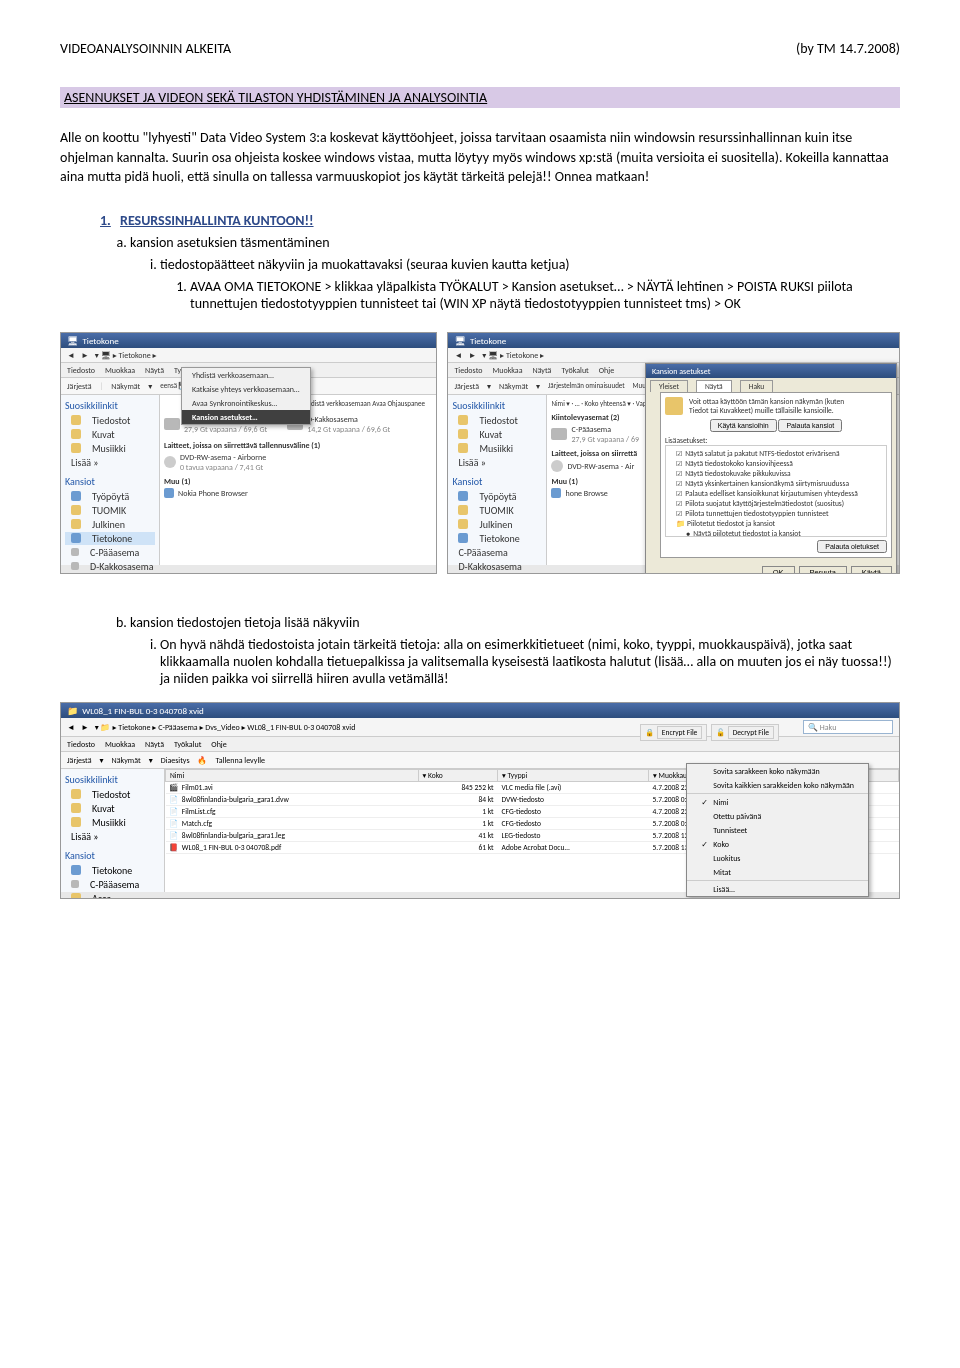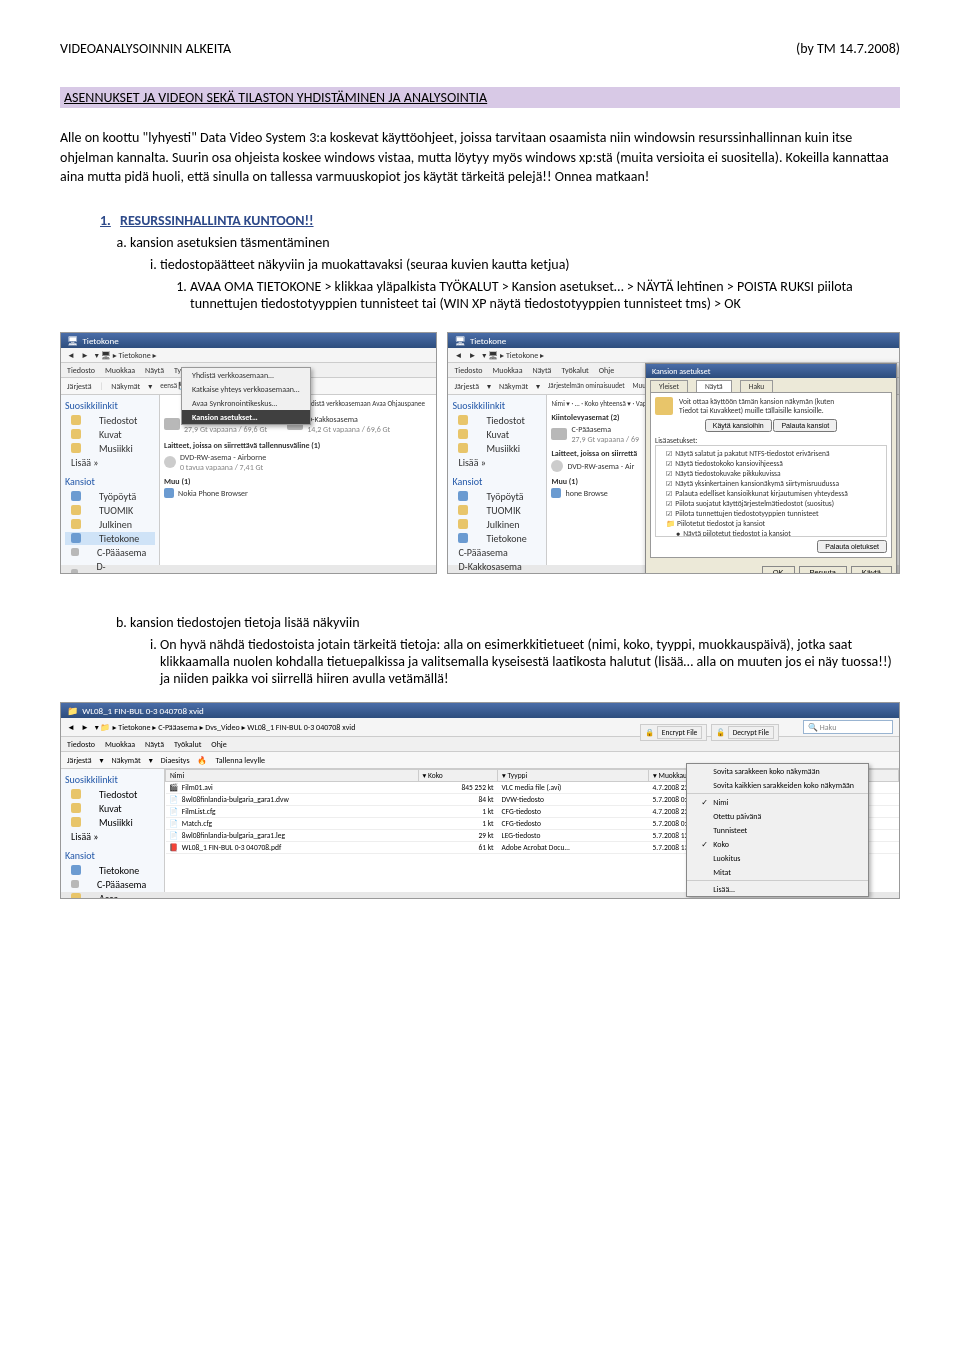--- a/index.html
+++ b/index.html
@@ -112,21 +112,21 @@
     margin-bottom: 6px;
   }
   .win-sidebar .side-title {
     color: #2257a8;
     margin-bottom: 2px;
   }
   .win-sidebar .side-item {
     padding-left: 6px;
     margin: 1px 0;
     display: flex;
-    gap: 18px;
+    gap: 11px;
     align-items: center;
   }
   .win-main {
     flex: 1;
     padding: 4px;
     background: #fff;
   }
   .win-main .drive-row {
     display: flex;
     gap: 20px;
@@ -188,21 +188,21 @@
     border: 1px solid #999;
     border-bottom: none;
     padding: 1px 8px;
     font-size: 7.5px;
   }
   .options-dialog .dlg-tabs span.active {
     background: #fff;
   }
   .options-dialog .dlg-body {
     background: #fff;
-    margin: 0 4px 4px 4px;
+    margin: 0 4px 4px 14px;
     border: 1px solid #999;
     padding: 4px;
   }
   .options-dialog .dlg-body .icon-row {
     display: flex;
     gap: 6px;
     align-items: center;
     margin-bottom: 4px;
   }
   .options-dialog .chk {
@@ -765,21 +765,21 @@
             </tr>
             <tr>
               <td><span style="margin-right:3px">📄</span>Match.cfg</td>
               <td style="text-align: right;">1 kt</td>
               <td>CFG-tiedosto</td>
               <td>5.7.2008 0:57</td>
               <td>4.7.2008 22:40</td>
             </tr>
             <tr>
               <td><span style="margin-right:3px">📄</span>8wl08finlandia-bulgaria_gara1.leg</td>
-              <td style="text-align: right;">29 kt</td>
+              <td style="text-align: right;">41 kt</td>
               <td>LEG-tiedosto</td>
               <td>5.7.2008 12:17</td>
               <td>4.7.2008 23:56</td>
             </tr>
             <tr>
               <td><span style="margin-right:3px">📕</span>WL08_1 FIN-BUL 0-3 040708.pdf</td>
               <td style="text-align: right;">61 kt</td>
               <td>Adobe Acrobat Docu…</td>
               <td>5.7.2008 13:09</td>
               <td>5.7.2008 13:09</td>

